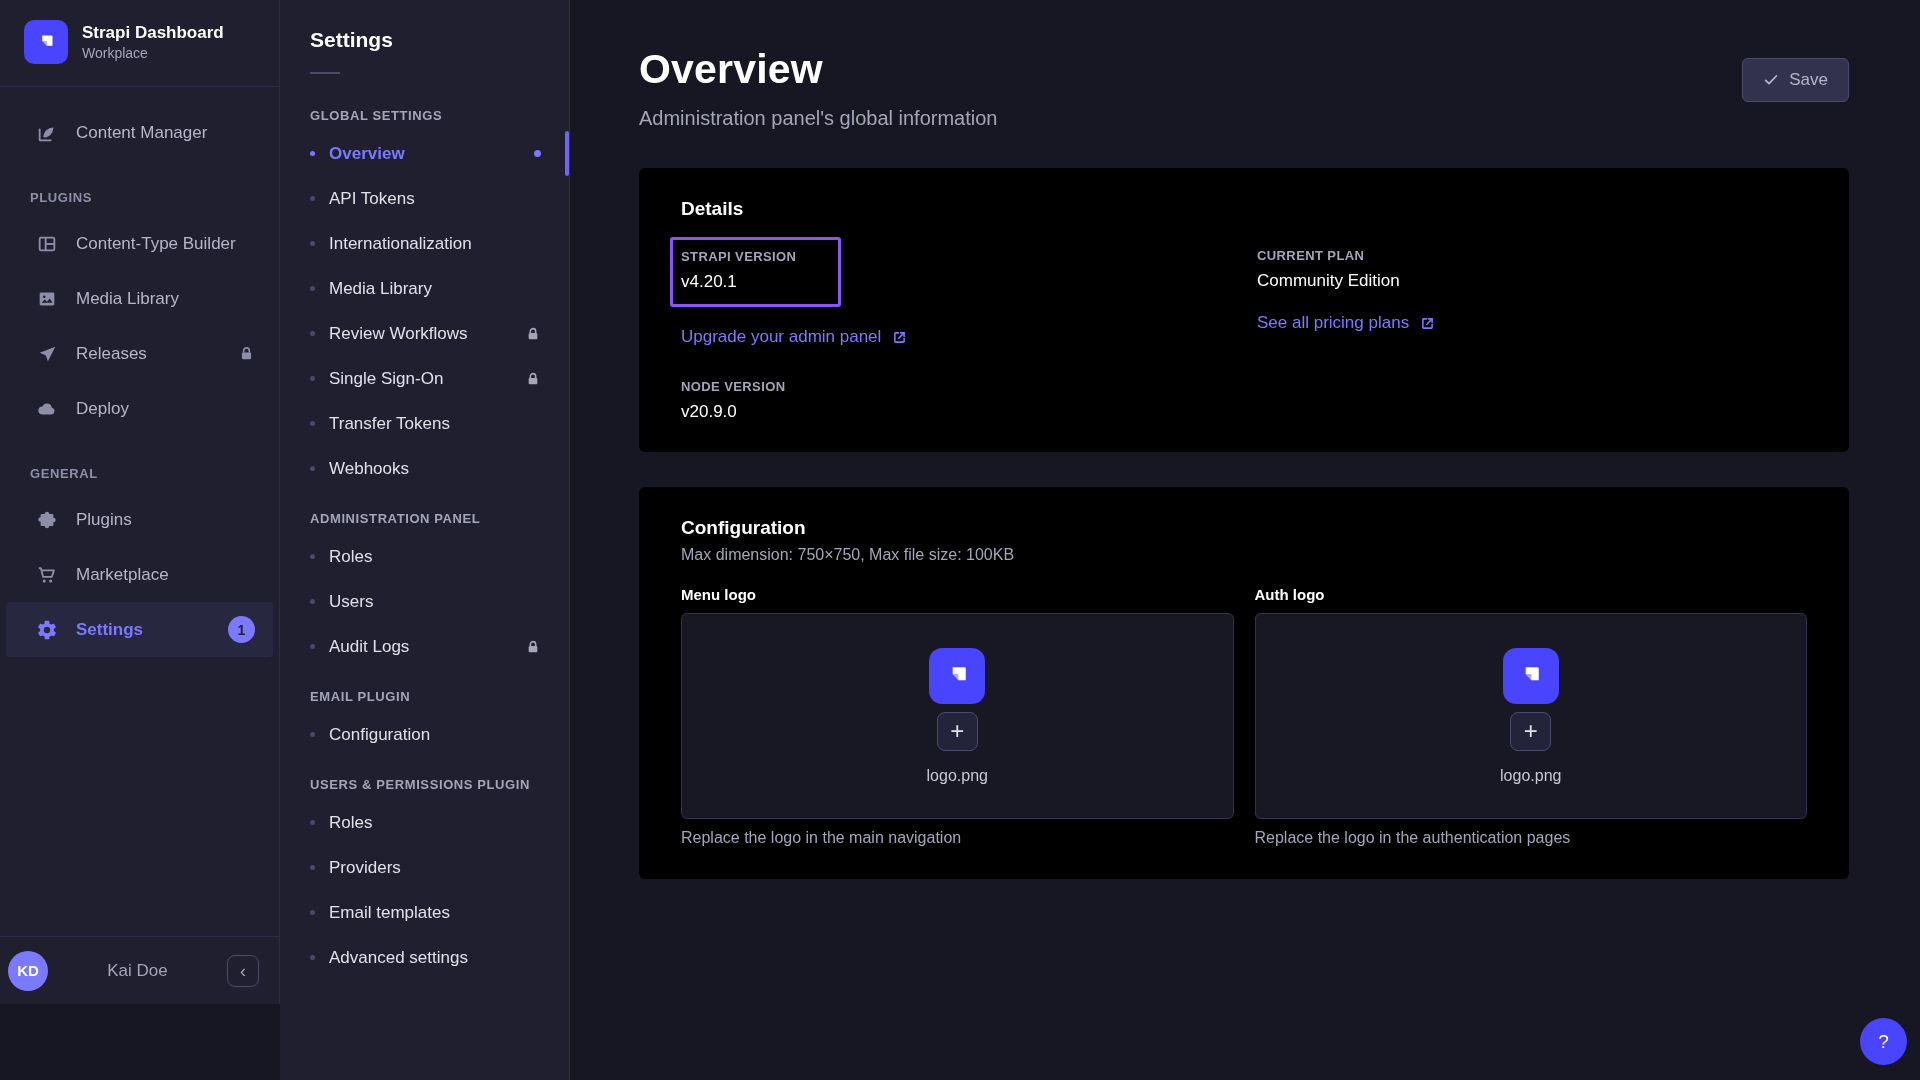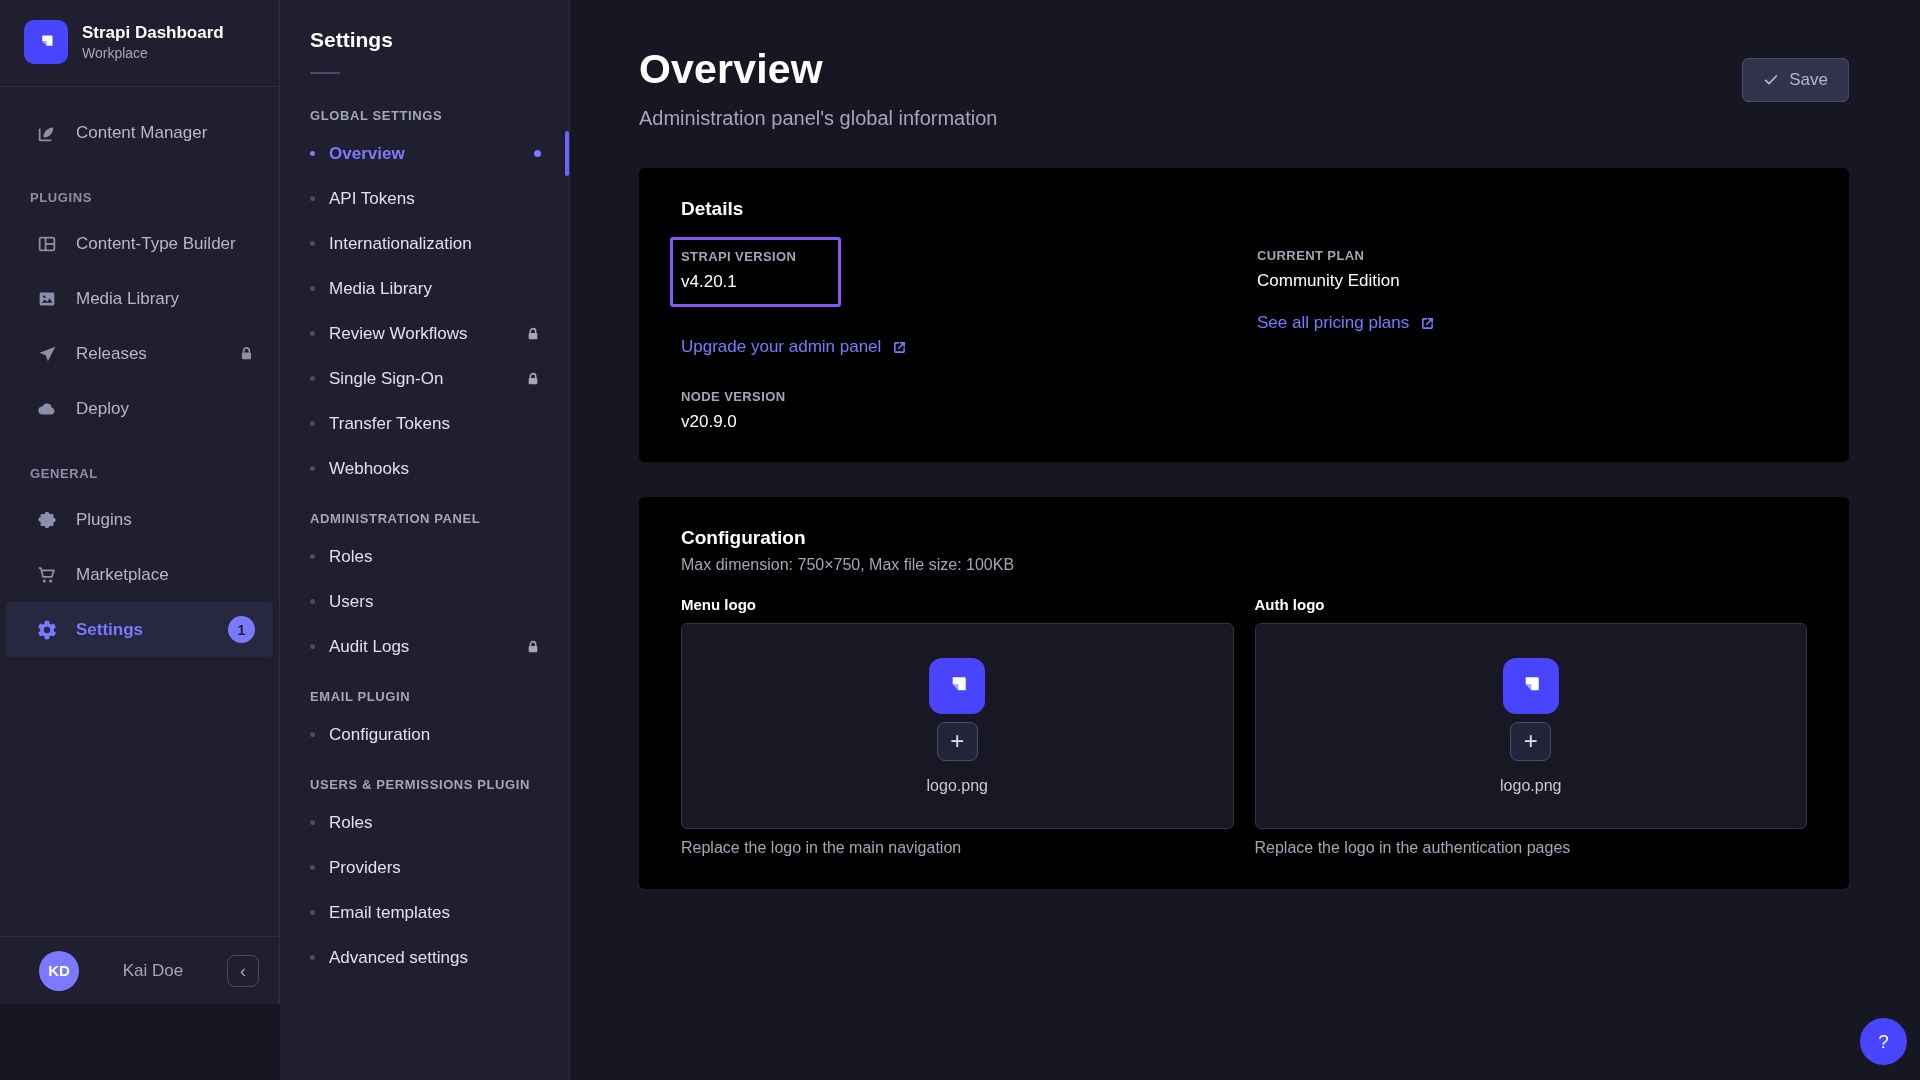--- a/index.html
+++ b/index.html
@@ -37,21 +37,21 @@
     padding:0 30px; margin:28px 0 10px 0; height:18px; display:flex; align-items:center;
   }
   .nav-item.active { background:#27273f; color:#7b79ff; font-weight:bold; }
   .nav-item.active .ni-icon { color:#7b79ff; }
   .badge {
     width:27px; height:27px; border-radius:50%; background:#7b79ff; color:#212134;
     font-size:14px; font-weight:bold; display:flex; align-items:center; justify-content:center;
   }
   .sidebar-footer {
     margin-top:auto; border-top:1px solid #2c2c44; height:68px;
-    display:flex; align-items:center; padding:0 20px 0 39px; gap:16px;
+    display:flex; align-items:center; padding:0 20px 0 8px; gap:16px;
   }
   .avatar {
     width:40px; height:40px; border-radius:50%; background:#7b79ff; color:#fff;
     font-size:15px; font-weight:bold; display:flex; align-items:center; justify-content:center;
   }
   .user-name { flex:1 1 auto; text-align:center; color:#a5a5ba; font-size:17px; }
   .collapse-btn {
     width:32px; height:32px; border:1px solid #4a4a6a; border-radius:8px; background:transparent;
     color:#a5a5ba; font-size:18px; line-height:1; display:flex; align-items:center; justify-content:center;
     cursor:pointer;
@@ -108,21 +108,21 @@
   .field-value { font-size:17px; color:#fff; }
   .highlight-box {
     display:inline-block; border:3px solid #8a55f6; border-radius:3px;
     padding:9px 42px 12px 8px; margin-left:-11px; margin-top:3px;
   }
   .ext-link {
     display:inline-flex; align-items:center; gap:10px; color:#7b79ff; font-size:17px;
     text-decoration:none; cursor:pointer;
   }
   .ext-link svg { width:17px; height:17px; }
-  .details-left .link-row { margin-top:30px; }
+  .details-left .link-row { margin-top:20px; }
   .node-block { margin-top:32px; }
   .details-right { padding-top:14px; }
   .details-right .link-row { margin-top:22px; }
 
   .card-custom { margin-top:35px; padding-bottom:32px; }
   .card-sub { font-size:16px; color:#a5a5ba; margin-top:7px; }
   .logo-cols { display:grid; grid-template-columns:1fr 1fr; column-gap:21px; margin-top:22px; }
   .logo-label { font-size:15px; font-weight:bold; color:#fff; margin-bottom:10px; }
   .logo-box {
     height:206px; background:#181824; border:1px solid #32324d; border-radius:6px;

